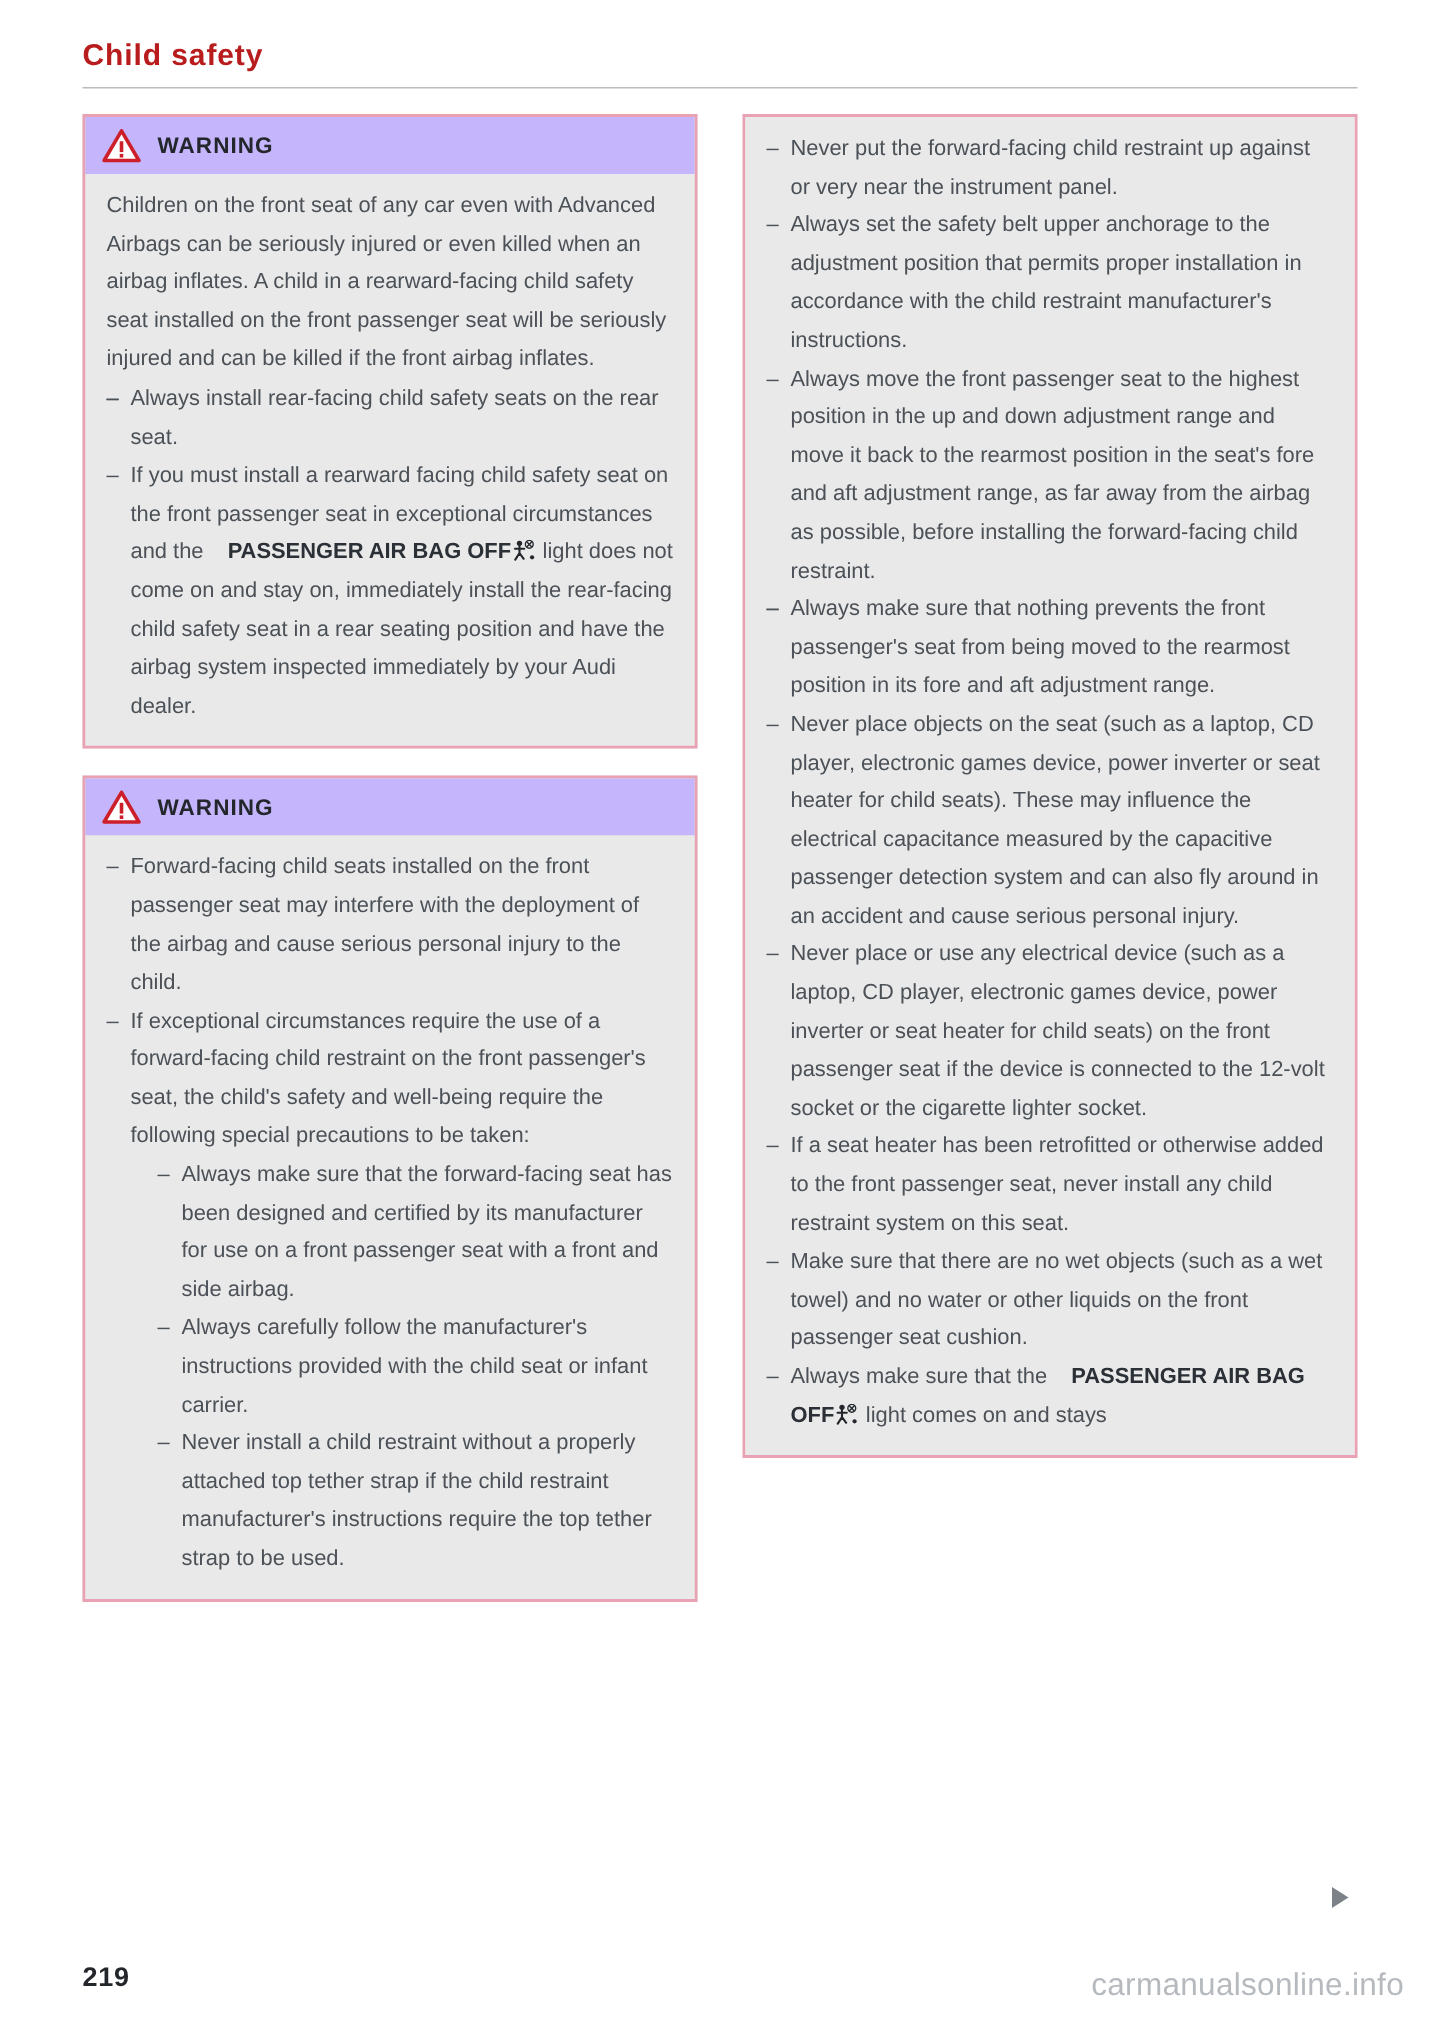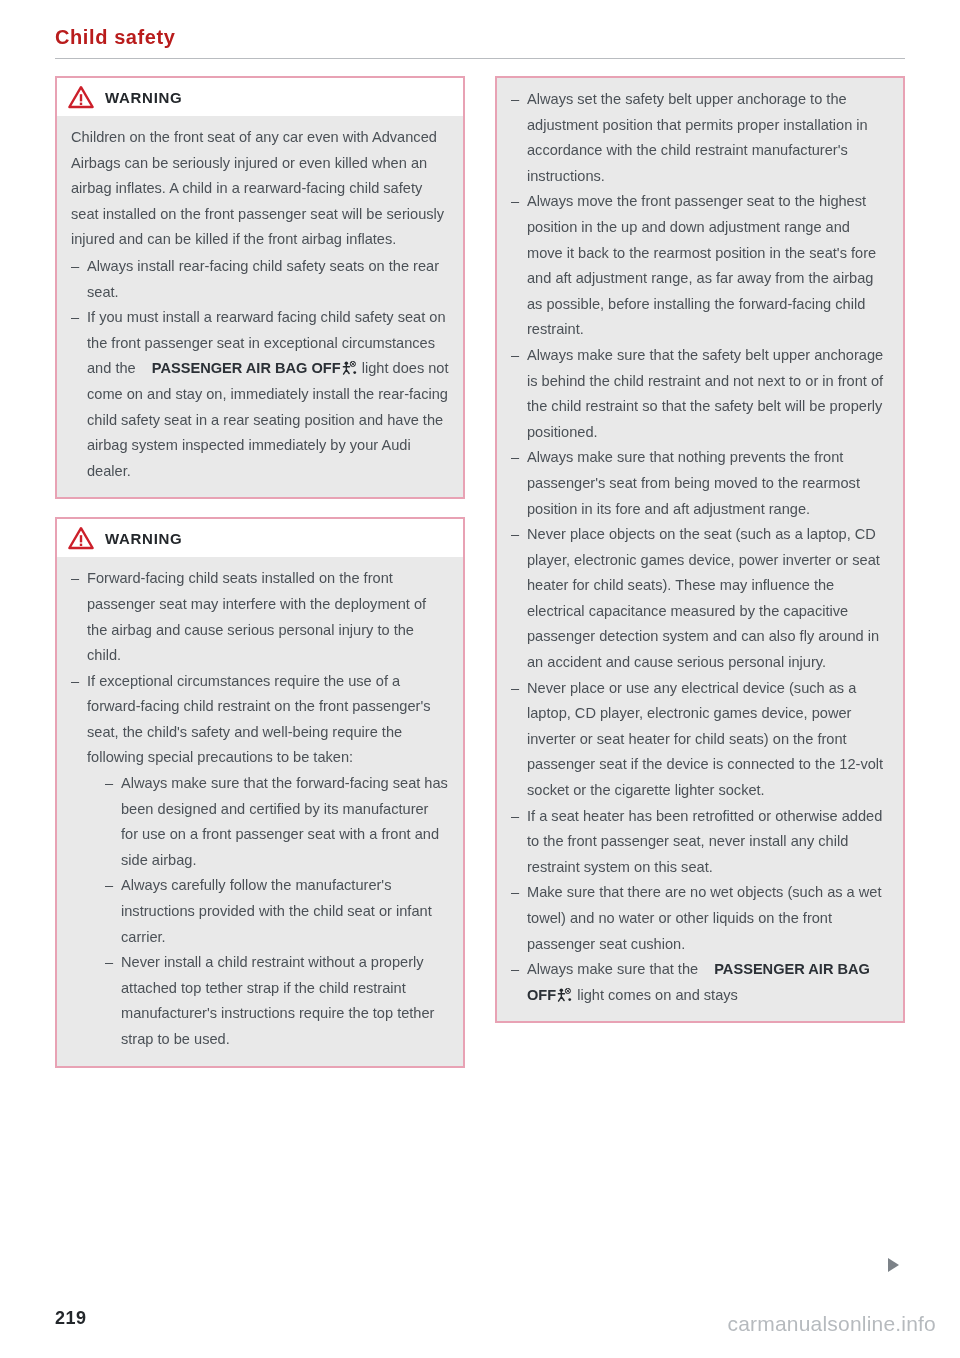--- a/index.html
+++ b/index.html
@@ -52,21 +52,21 @@
     gap: 18px;
   }
 
   
   .warnbox {
     border: 2px solid #e8a2b4;
     background: #e9e9e9;
     box-sizing: border-box;
   }
   .warn-head {
-    background: #ffffff;
+    background: #c4b5fd;
     display: flex;
     align-items: center;
     gap: 11px;
     padding: 7px 12px 7px 11px;
   }
   .warn-head-label {
     font-size: 15px;
     font-weight: bold;
     letter-spacing: 0.7px;
     color: #23272b;
@@ -237,24 +237,24 @@
       </div>
     </div>
 
   </div>
 
   <div class="col">
 
     <div class="warnbox">
       <div class="warn-body">
         <ul class="bullets">
-          <li><span class="dash">–</span></li>
+          <li><span class="dash">–</span><span>Never put the forward-facing child restraint up against or very near the instrument panel.</span></li>
           <li><span class="dash">–</span><span>Always set the safety belt upper anchorage to the adjustment position that permits proper installation in accordance with the child restraint manufacturer's instructions.</span></li>
           <li><span class="dash">–</span><span>Always move the front passenger seat to the highest position in the up and down adjustment range and move it back to the rearmost position in the seat's fore and aft adjustment range, as far away from the airbag as possible, before installing the forward-facing child restraint.</span></li>
-          <li><span class="dash">–</span><span>Always make sure that the safety belt upper anchorage is behind the child restraint and not next to or in front of the child restraint so that the safety belt will be properly positioned.</span></li>
+          <li><span class="dash">–</span></li>
           <li><span class="dash">–</span><span>Always make sure that nothing prevents the front passenger's seat from being moved to the rearmost position in its fore and aft adjustment range.</span></li>
           <li><span class="dash">–</span><span>Never place objects on the seat (such as a laptop, CD player, electronic games device, power inverter or seat heater for child seats). These may influence the electrical capacitance measured by the capacitive passenger detection system and can also fly around in an accident and cause serious personal injury.</span></li>
           <li><span class="dash">–</span><span>Never place or use any electrical device (such as a laptop, CD player, electronic games device, power inverter or seat heater for child seats) on the front passenger seat if the device is connected to the 12-volt socket or the cigarette lighter socket.</span></li>
           <li><span class="dash">–</span><span>If a seat heater has been retrofitted or otherwise added to the front passenger seat, never install any child restraint system on this seat.</span></li>
           <li><span class="dash">–</span><span>Make sure that there are no wet objects (such as a wet towel) and no water or other liquids on the front passenger seat cushion.</span></li>
           <li>
             <span class="dash">–</span>
             <span>Always make sure that the </span><b class="strong">PASSENGER AIR BAG OFF</b><svg class="airbag-glyph" viewBox="0 0 16 15">
               <circle cx="11.6" cy="3.1" r="2.8" fill="none" stroke="#23272b" stroke-width="1"></circle>
               <path d="M9.6 1.1 L13.6 5.1 M13.6 1.1 L9.6 5.1" stroke="#23272b" stroke-width="1"></path>

